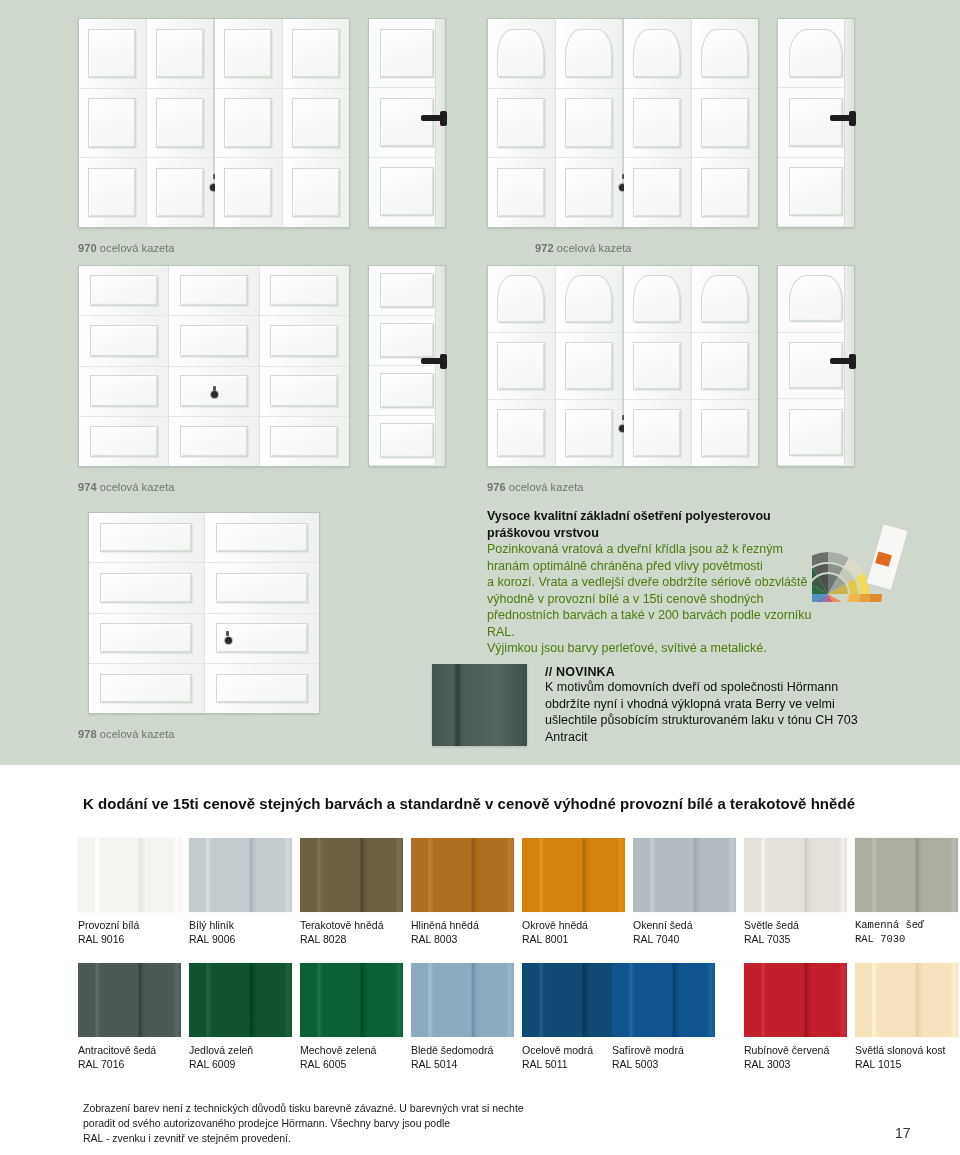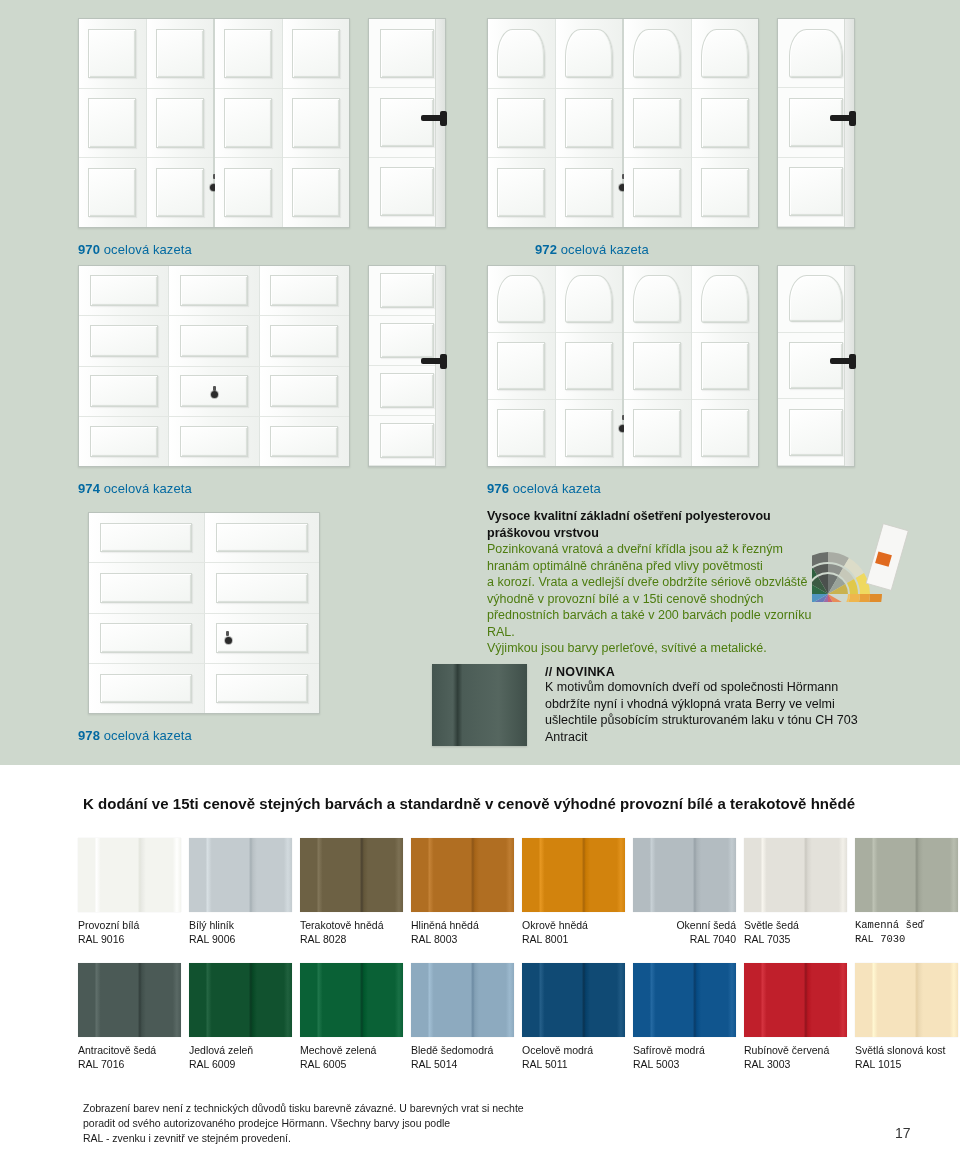--- a/index.html
+++ b/index.html
@@ -15,21 +15,21 @@
   
   .green-panel{
     position:absolute;left:0;top:0;width:960px;height:765px;
     background:#ced8cd;
   }
 
   .door-grid{position:absolute;left:0;top:0;width:960px;height:765px;}
 
   .door-cell{position:absolute;}
   .door-caption{
-    font-size:13px;letter-spacing:.1px;color:#0369a1;
+    font-size:11px;letter-spacing:.1px;color:#737373;
     white-space:nowrap;
   }
   .door-caption b{font-weight:bold;}
   .door-caption span{font-weight:normal;}
 
   
   .garage{
     position:relative;background:#fbfcfb;
     border:1px solid #b9c2bb;
     box-shadow:0 1px 2px rgba(0,0,0,.10);
@@ -566,21 +566,21 @@
   <div class="sw-cell" style="left:333px;">
     <div class="sw-chip" id="c1-3" style="background: linear-gradient(90deg, rgb(176, 110, 34) 0%, rgb(176, 110, 34) 16%, rgb(196, 130, 54) 18%, rgb(176, 110, 34) 22%, rgb(176, 110, 34) 58%, rgb(142, 86, 23) 60%, rgb(166, 100, 24) 62%, rgb(176, 110, 34) 66%, rgb(176, 110, 34) 92%, rgb(191, 125, 49) 96%, rgb(176, 110, 34) 100%);"></div>
     <div class="sw-name">Hliněná hnědá</div>
     <div class="sw-ral">RAL 8003</div>
   </div>
   <div class="sw-cell" style="left:444px;">
     <div class="sw-chip" id="c1-4" style="background: linear-gradient(90deg, rgb(210, 131, 13) 0%, rgb(210, 131, 13) 16%, rgb(230, 151, 33) 18%, rgb(210, 131, 13) 22%, rgb(210, 131, 13) 58%, rgb(169, 102, 8) 60%, rgb(200, 121, 3) 62%, rgb(210, 131, 13) 66%, rgb(210, 131, 13) 92%, rgb(225, 146, 28) 96%, rgb(210, 131, 13) 100%);"></div>
     <div class="sw-name">Okrově hnědá</div>
     <div class="sw-ral">RAL 8001</div>
   </div>
-  <div class="sw-cell" style="left:555px;text-align:right;">
+  <div class="sw-cell" style="left:555px;">
     <div class="sw-chip" id="c1-5" style="background: linear-gradient(90deg, rgb(179, 188, 193) 0%, rgb(179, 188, 193) 16%, rgb(199, 208, 213) 18%, rgb(179, 188, 193) 22%, rgb(179, 188, 193) 58%, rgb(152, 162, 168) 60%, rgb(169, 178, 183) 62%, rgb(179, 188, 193) 66%, rgb(179, 188, 193) 92%, rgb(194, 203, 208) 96%, rgb(179, 188, 193) 100%);"></div>
     <div class="sw-name">Okenní šedá</div>
     <div class="sw-ral">RAL 7040</div>
   </div>
   <div class="sw-cell" style="left:666px;">
     <div class="sw-chip" id="c1-6" style="background: linear-gradient(90deg, rgb(227, 225, 218) 0%, rgb(227, 225, 218) 16%, rgb(247, 245, 238) 18%, rgb(227, 225, 218) 22%, rgb(227, 225, 218) 58%, rgb(203, 201, 193) 60%, rgb(217, 215, 208) 62%, rgb(227, 225, 218) 66%, rgb(227, 225, 218) 92%, rgb(242, 240, 233) 96%, rgb(227, 225, 218) 100%);"></div>
     <div class="sw-name">Světle šedá</div>
     <div class="sw-ral">RAL 7035</div>
   </div>
   <div class="sw-cell" style="left:777px;font-family:Liberation Mono, monospace;">
@@ -609,21 +609,21 @@
   <div class="sw-cell" style="left:333px;">
     <div class="sw-chip" id="c2-3" style="background: linear-gradient(90deg, rgb(141, 170, 191) 0%, rgb(141, 170, 191) 16%, rgb(161, 190, 211) 18%, rgb(141, 170, 191) 22%, rgb(141, 170, 191) 58%, rgb(109, 139, 163) 60%, rgb(131, 160, 181) 62%, rgb(141, 170, 191) 66%, rgb(141, 170, 191) 92%, rgb(156, 185, 206) 96%, rgb(141, 170, 191) 100%);"></div>
     <div class="sw-name">Bledě šedomodrá</div>
     <div class="sw-ral">RAL 5014</div>
   </div>
   <div class="sw-cell" style="left:444px;">
     <div class="sw-chip" id="c2-4" style="background: linear-gradient(90deg, rgb(16, 74, 116) 0%, rgb(16, 74, 116) 16%, rgb(36, 94, 136) 18%, rgb(16, 74, 116) 22%, rgb(16, 74, 116) 58%, rgb(10, 51, 81) 60%, rgb(6, 64, 106) 62%, rgb(16, 74, 116) 66%, rgb(16, 74, 116) 92%, rgb(31, 89, 131) 96%, rgb(16, 74, 116) 100%);"></div>
     <div class="sw-name">Ocelově modrá</div>
     <div class="sw-ral">RAL 5011</div>
   </div>
-  <div class="sw-cell" style="left:555px;">
+  <div class="sw-cell" style="left:534px;">
     <div class="sw-chip" id="c2-5" style="background: linear-gradient(90deg, rgb(16, 85, 142) 0%, rgb(16, 85, 142) 16%, rgb(36, 105, 162) 18%, rgb(16, 85, 142) 22%, rgb(16, 85, 142) 58%, rgb(10, 60, 104) 60%, rgb(6, 75, 132) 62%, rgb(16, 85, 142) 66%, rgb(16, 85, 142) 92%, rgb(31, 100, 157) 96%, rgb(16, 85, 142) 100%);"></div>
     <div class="sw-name">Safírově modrá</div>
     <div class="sw-ral">RAL 5003</div>
   </div>
   <div class="sw-cell" style="left:666px;">
     <div class="sw-chip" id="c2-6" style="background: linear-gradient(90deg, rgb(192, 31, 43) 0%, rgb(192, 31, 43) 16%, rgb(212, 51, 63) 18%, rgb(192, 31, 43) 22%, rgb(192, 31, 43) 58%, rgb(145, 20, 29) 60%, rgb(182, 21, 33) 62%, rgb(192, 31, 43) 66%, rgb(192, 31, 43) 92%, rgb(207, 46, 58) 96%, rgb(192, 31, 43) 100%);"></div>
     <div class="sw-name">Rubínově červená</div>
     <div class="sw-ral">RAL 3003</div>
   </div>
   <div class="sw-cell" style="left:777px;">

